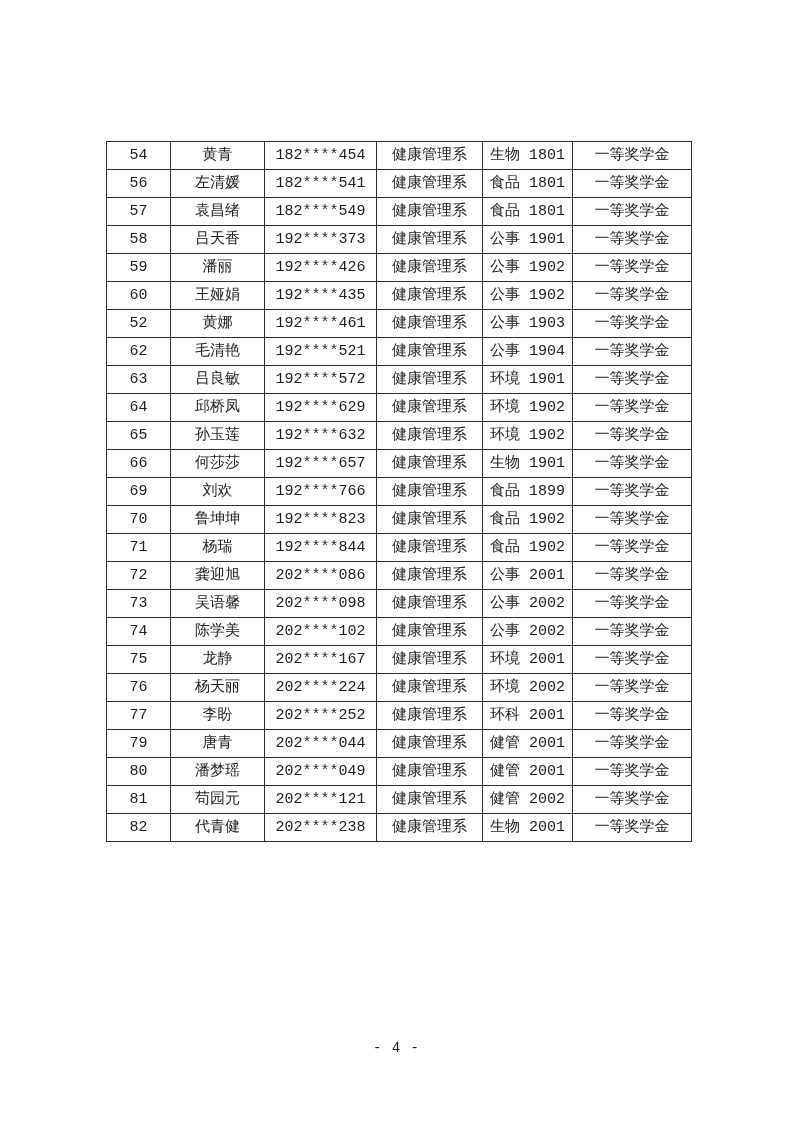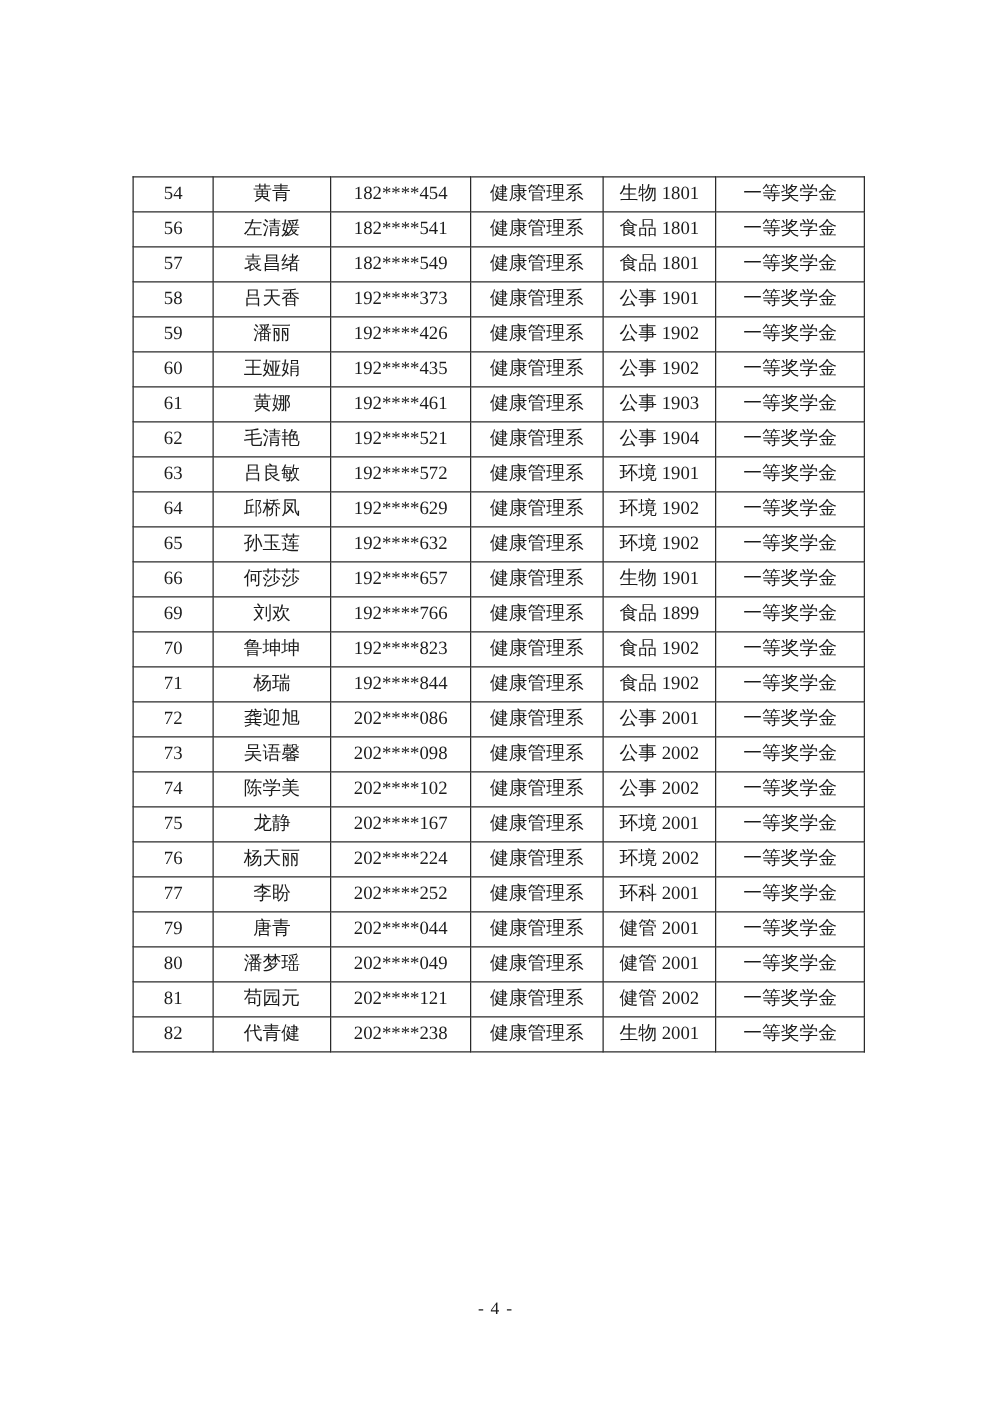--- a/index.html
+++ b/index.html
@@ -6,21 +6,21 @@
     margin: 0;
     padding: 0;
     background: #ffffff;
   }
   .page {
     position: relative;
     width: 793px;
     height: 1122px;
     background: #ffffff;
     overflow: hidden;
-    font-family: Liberation Serif, serif;
+    font-family: Liberation Mono, monospace;
     color: #1c1c1c;
   }
   table.award-table {
     position: absolute;
     left: 106px;
     top: 141px;
     width: 585px;
     border-collapse: collapse;
     table-layout: fixed;
   }
@@ -111,21 +111,21 @@
   </tr>
         <tr>
     <td>60</td>
     <td>王娅娟</td>
     <td>192****435</td>
     <td>健康管理系</td>
     <td>公事 1902</td>
     <td>一等奖学金</td>
   </tr>
         <tr>
-    <td>61</td>
+    <td>52</td>
     <td>黄娜</td>
     <td>192****461</td>
     <td>健康管理系</td>
     <td>公事 1903</td>
     <td>一等奖学金</td>
   </tr>
         <tr>
     <td>62</td>
     <td>毛清艳</td>
     <td>192****521</td>

